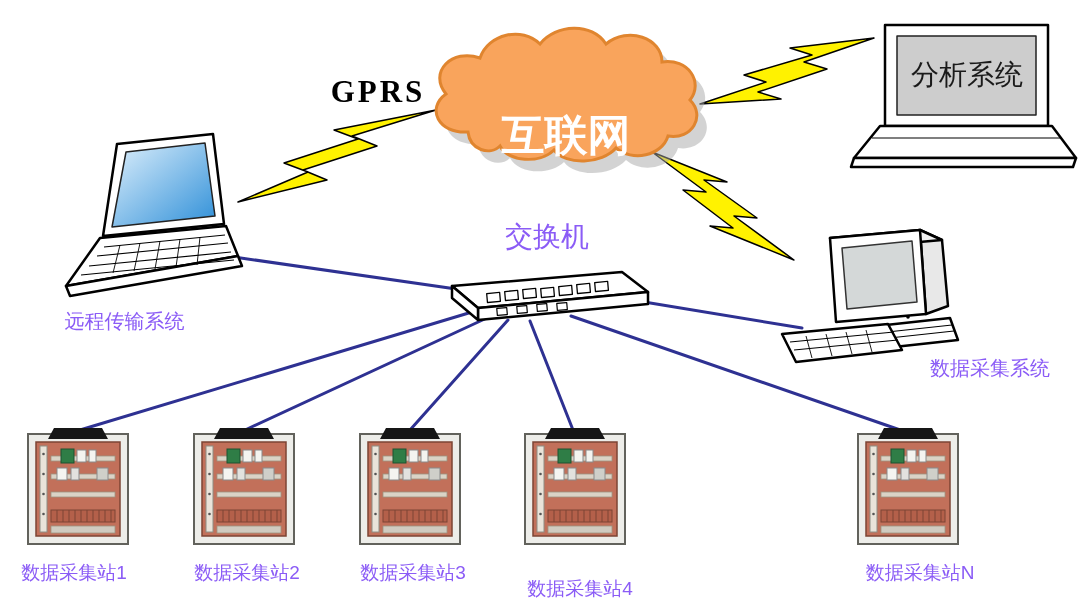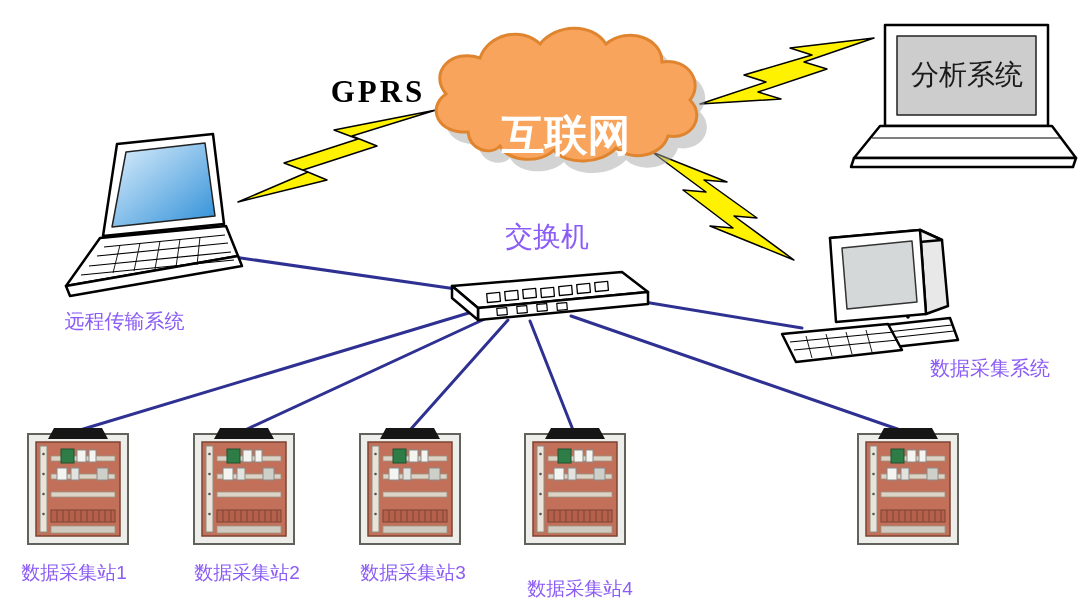--- a/index.html
+++ b/index.html
@@ -146,14 +146,15 @@
   <div class="lbl lbl-internet">互联网</div>
   <div class="lbl lbl-switch">交换机</div>
   <div class="lbl lbl-remote">远程传输系统</div>
   <div class="lbl lbl-acq">数据采集系统</div>
   <div class="lbl lbl-analysis">分析系统</div>
 
   <div class="lbl lbl-station st1">数据采集站1</div>
   <div class="lbl lbl-station st2">数据采集站2</div>
   <div class="lbl lbl-station st3">数据采集站3</div>
   <div class="lbl lbl-station st4">数据采集站4</div>
+  <div class="lbl lbl-station st5">数据采集站N</div>
 
 </div>
 
 </body></html>

